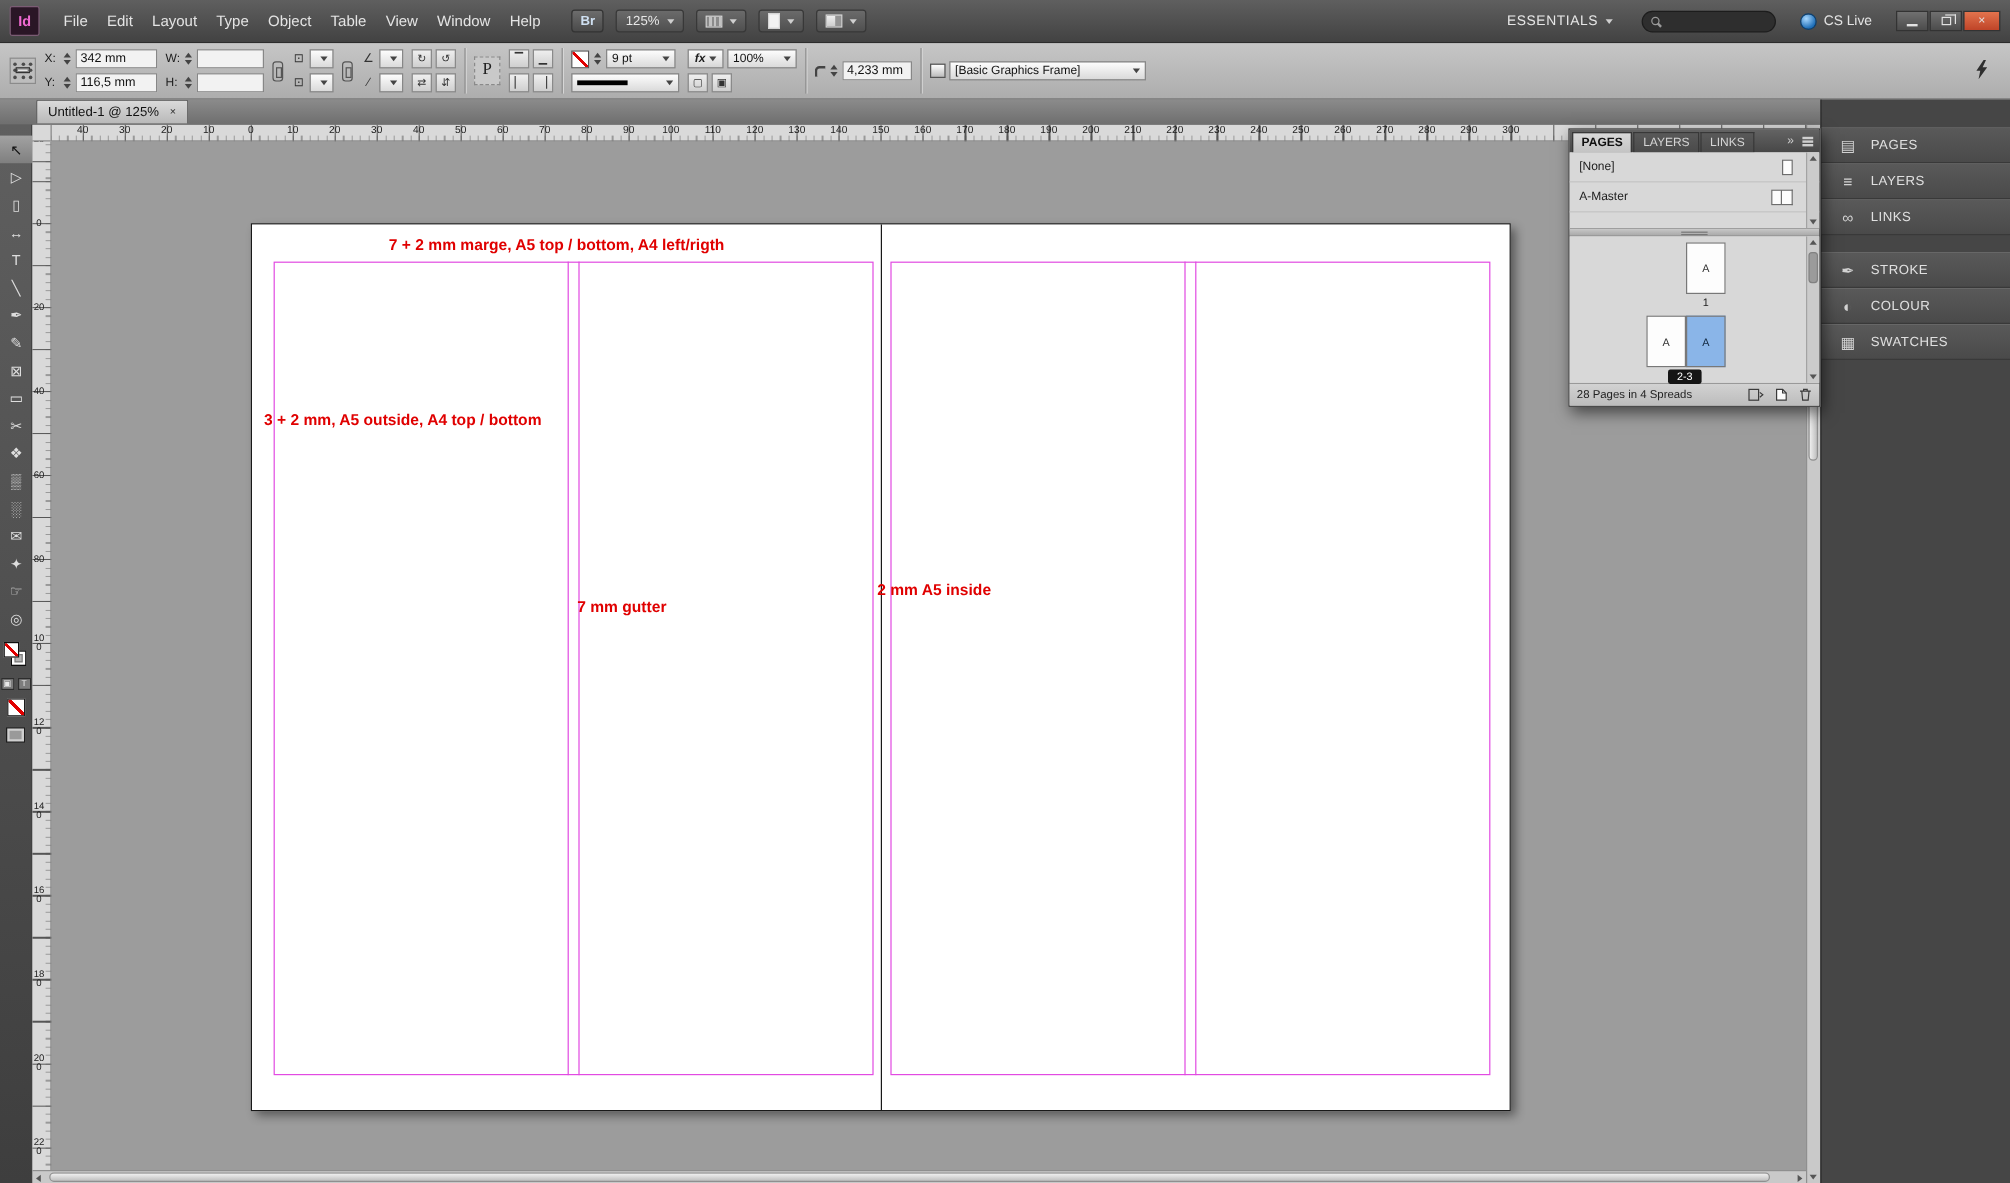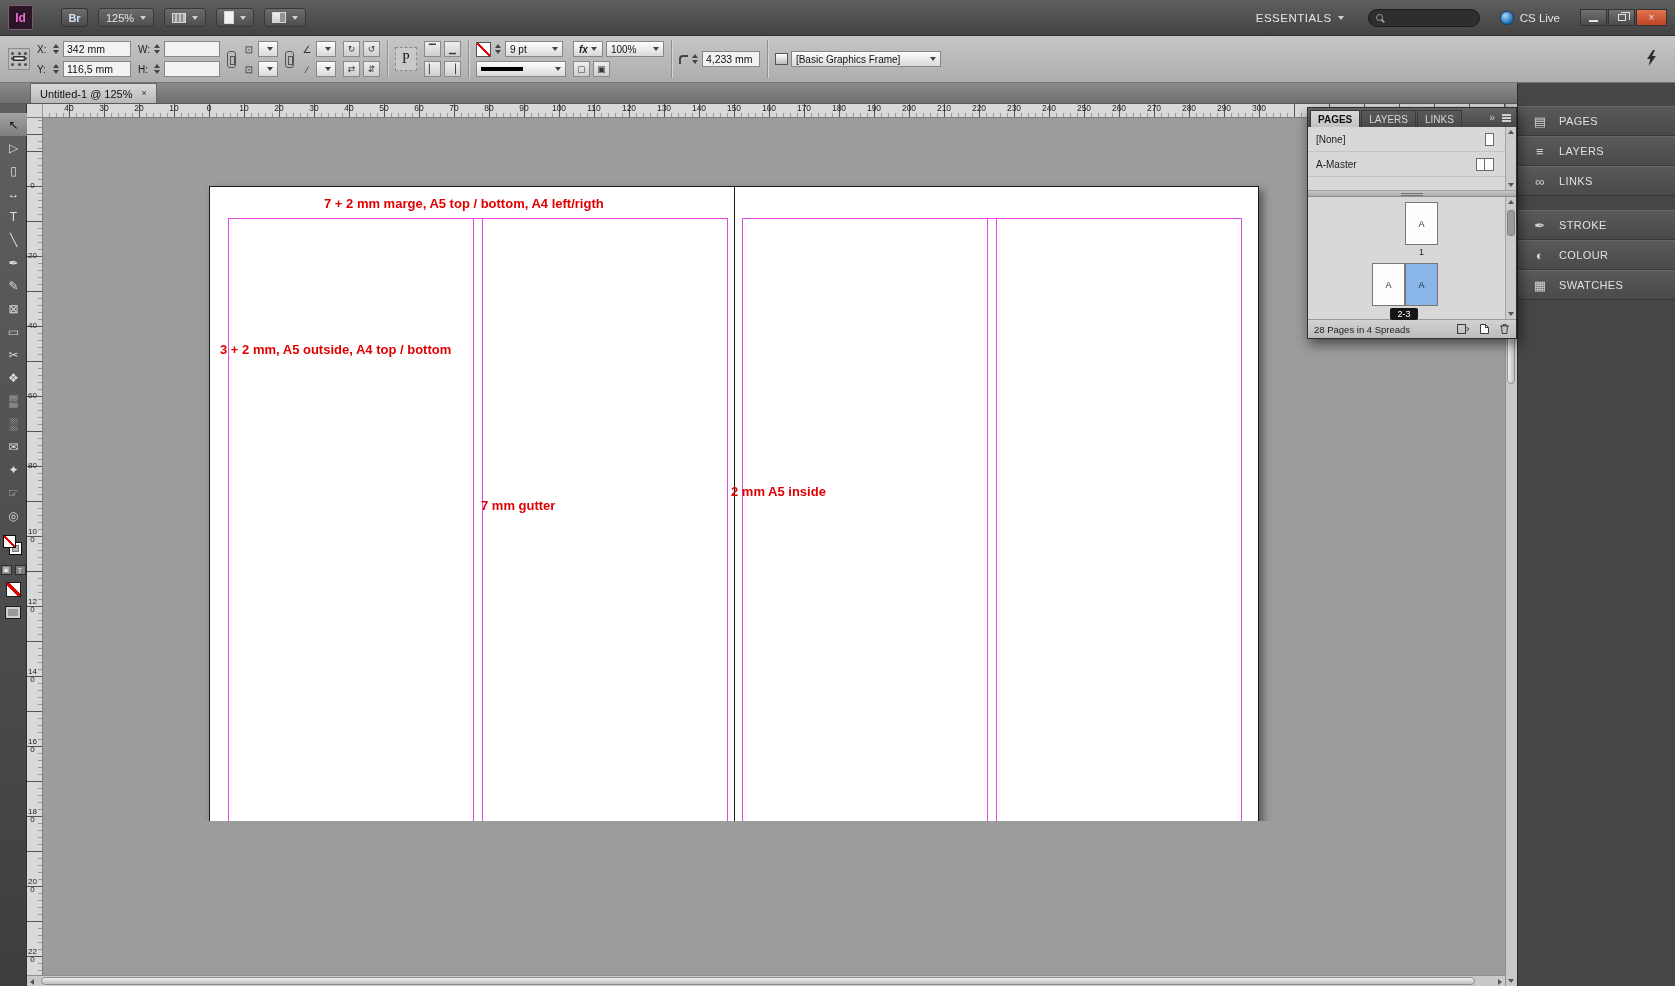--- a/index.html
+++ b/index.html
@@ -118,21 +118,21 @@
   #vruler { position:absolute; left:27px; top:118px; width:16px; height:857px; background:#d9d9d9;
     border-right:1px solid #7d7d7d; overflow:hidden;
     background-image:
       repeating-linear-gradient(to bottom,#555 0 1px, transparent 1px 35px),
       repeating-linear-gradient(to bottom,#999 0 1px, transparent 1px 7px);
     background-size:16px auto, 5px auto; background-position:0 33px, 11px 33px; background-repeat:repeat-y; }
   .vtick { position:absolute; left:1px; width:9px; transform:translateY(-50%); font-size:8px; line-height:8px;
     color:#222; text-align:center; word-break:break-all; }
 
   
-  .canvas { position:absolute; left:43px; top:118px; width:1462px; height:703px; background:#9c9c9c; overflow:hidden; }
+  .canvas { position:absolute; left:43px; top:118px; width:1462px; height:857px; background:#9c9c9c; overflow:hidden; }
   .paper { position:absolute; left:166px; top:68px; width:1050px; height:740px; background:#fff;
     border:1px solid #181818; box-shadow:4px 4px 8px rgba(0,0,0,.45); }
   .spine { position:absolute; left:524px; top:0; width:1px; height:100%; background:#181818; }
   .margin-box { position:absolute; top:31px; height:678px; border:1px solid var(--guide-magenta,#e24ae2); }
   .margin-box.left  { left:18px;  width:500px; }
   .margin-box.right { left:532px; width:500px; }
   .gutter { position:absolute; top:31px; height:678px; width:10px;
     border-left:1px solid var(--guide-magenta,#e24ae2); border-right:1px solid var(--guide-magenta,#e24ae2); }
   .gutter.g-left  { left:263px; }
   .gutter.g-right { left:777px; }
@@ -195,20 +195,32 @@
     background:linear-gradient(#595959,#4a4a4a); border-top:1px solid #676767; border-bottom:1px solid #393939;
     color:#e0e0e0; font-size:11px; letter-spacing:.4px; }
   .dock-btn .glyph { width:18px; text-align:center; font-size:13px; color:#d2d2d2; }
   .dock-gap { height:14px; }
 </style>
 </head>
 <body>
 
 <div class="menubar">
   <div class="app-logo">Id</div>
+  <div class="menus">
+
+  <span class="menu-item">File</span>
+      <span class="menu-item">Edit</span>
+      <span class="menu-item">Layout</span>
+      <span class="menu-item">Type</span>
+      <span class="menu-item">Object</span>
+      <span class="menu-item">Table</span>
+      <span class="menu-item">View</span>
+      <span class="menu-item">Window</span>
+      <span class="menu-item">Help</span>
+    </div>
   <div class="br-btn">Br</div>
   <div class="combo">
     <span>125%</span>
     <i class="tri-down"></i>
   </div>
   <div class="combo">
     <span class="mi-ruler"></span>
     <i class="tri-down"></i>
   </div>
   <div class="combo">
@@ -390,21 +402,21 @@
     <span class="corner-icon"></span>
     <span class="stepper">
         <i class="tri-up"></i>
         <i class="tri-down dark"></i>
       </span>
     <input class="field w58" value="4,233 mm" style="">
   </div>
   <div class="vsep"></div>
   <div class="crow">
     <span class="objstyle-icon"></span>
-    <span class="sel" style="width:150px;">
+    <span class="sel" style="width:164px;">
         <span>[Basic Graphics Frame]</span>
         <i class="tri-down dark"></i>
       </span>
   </div>
   <div class="cb-spacer"></div>
   <span class="quick-apply">
     <svg width="11" height="16" viewBox="0 0 11 16">
         <path d="M7 0 L1 9 h3.2 L2.8 16 10 6 H6.2 L9 0 Z" fill="#2e2e2e"></path>
       </svg>
   </span>

